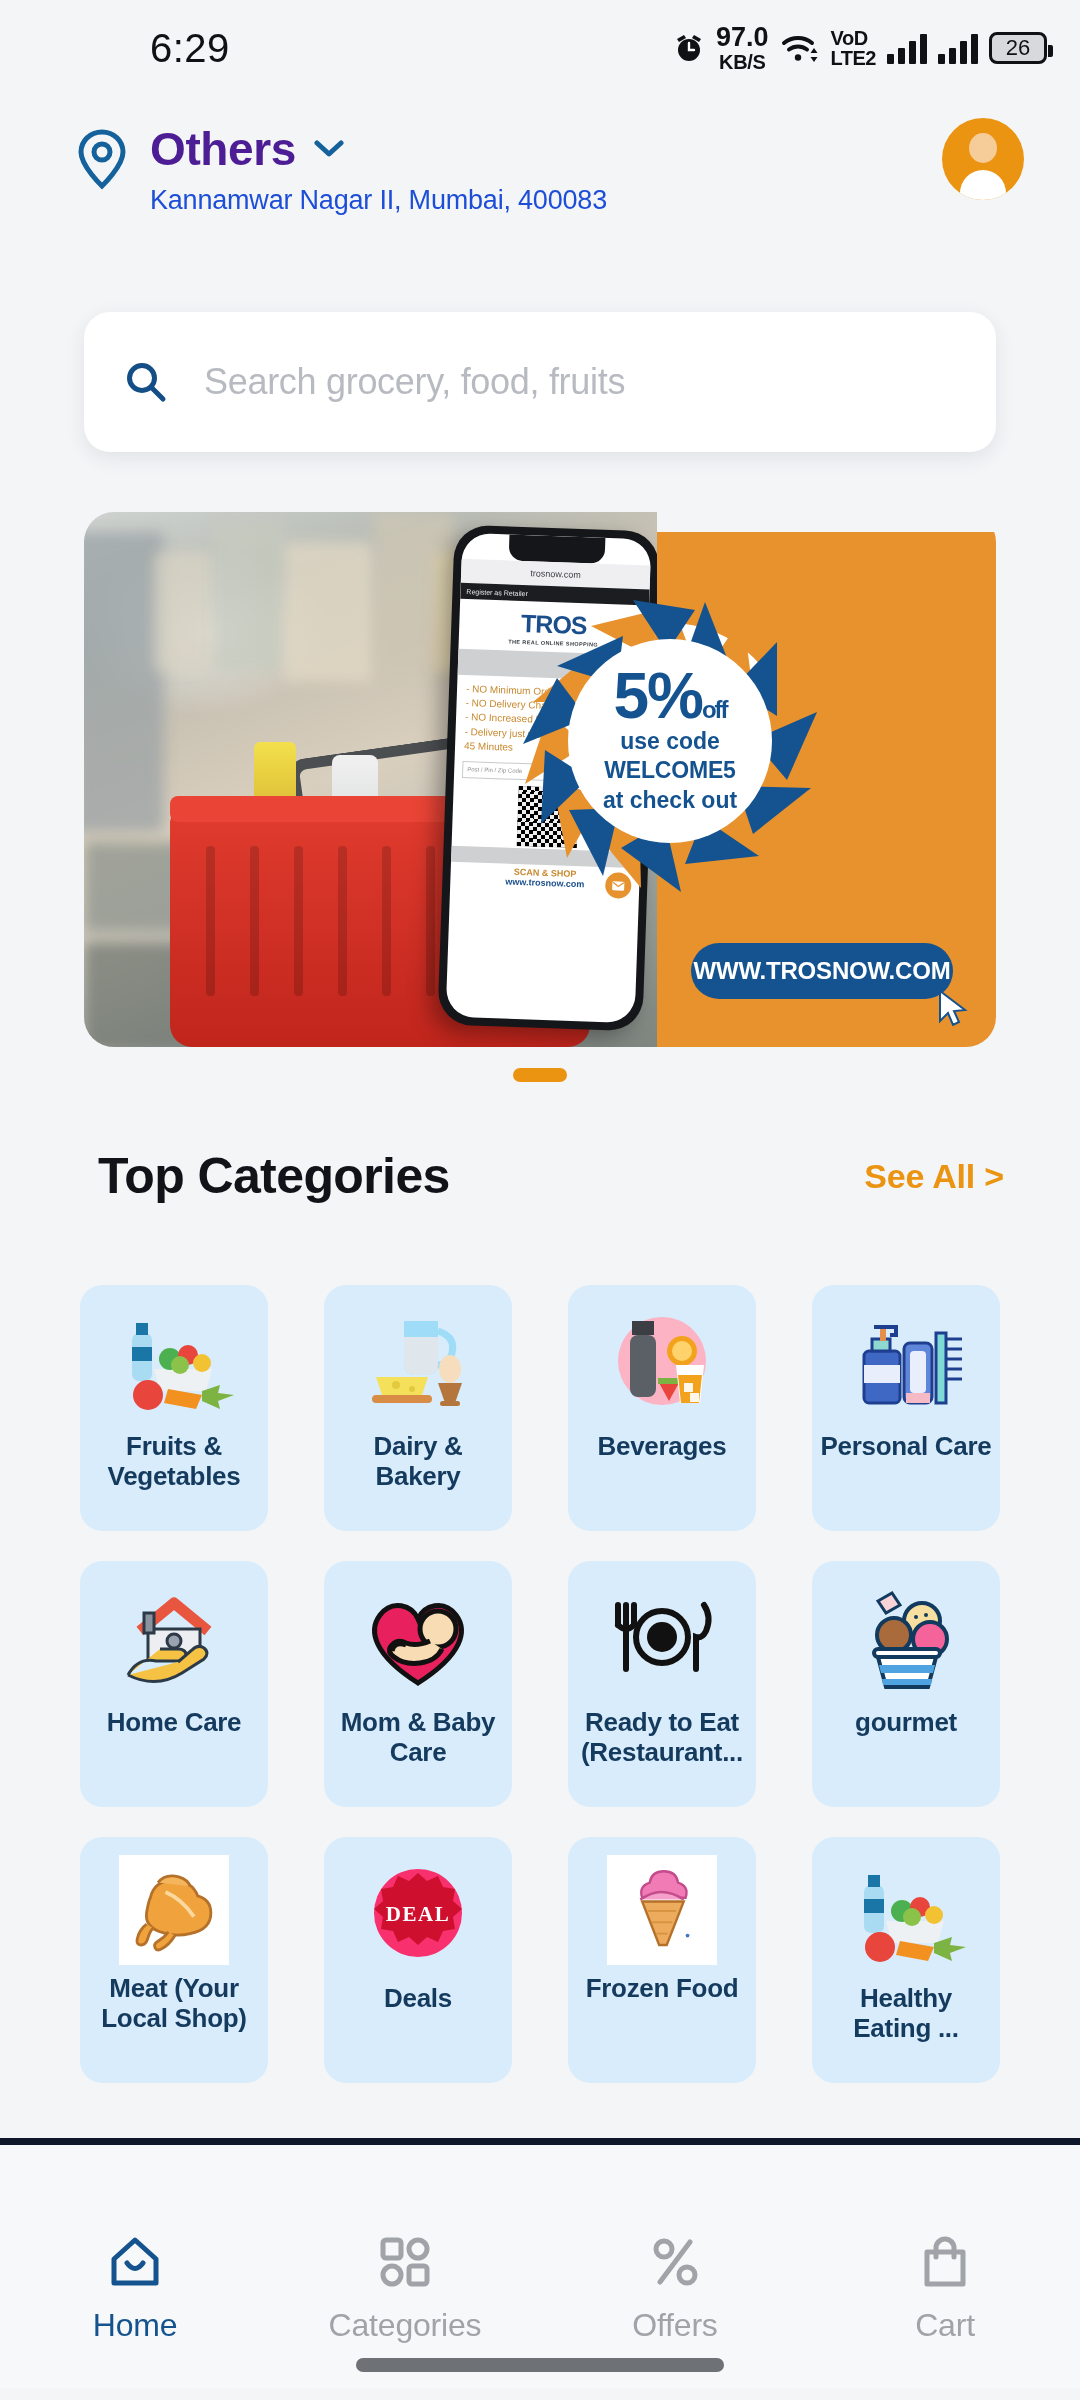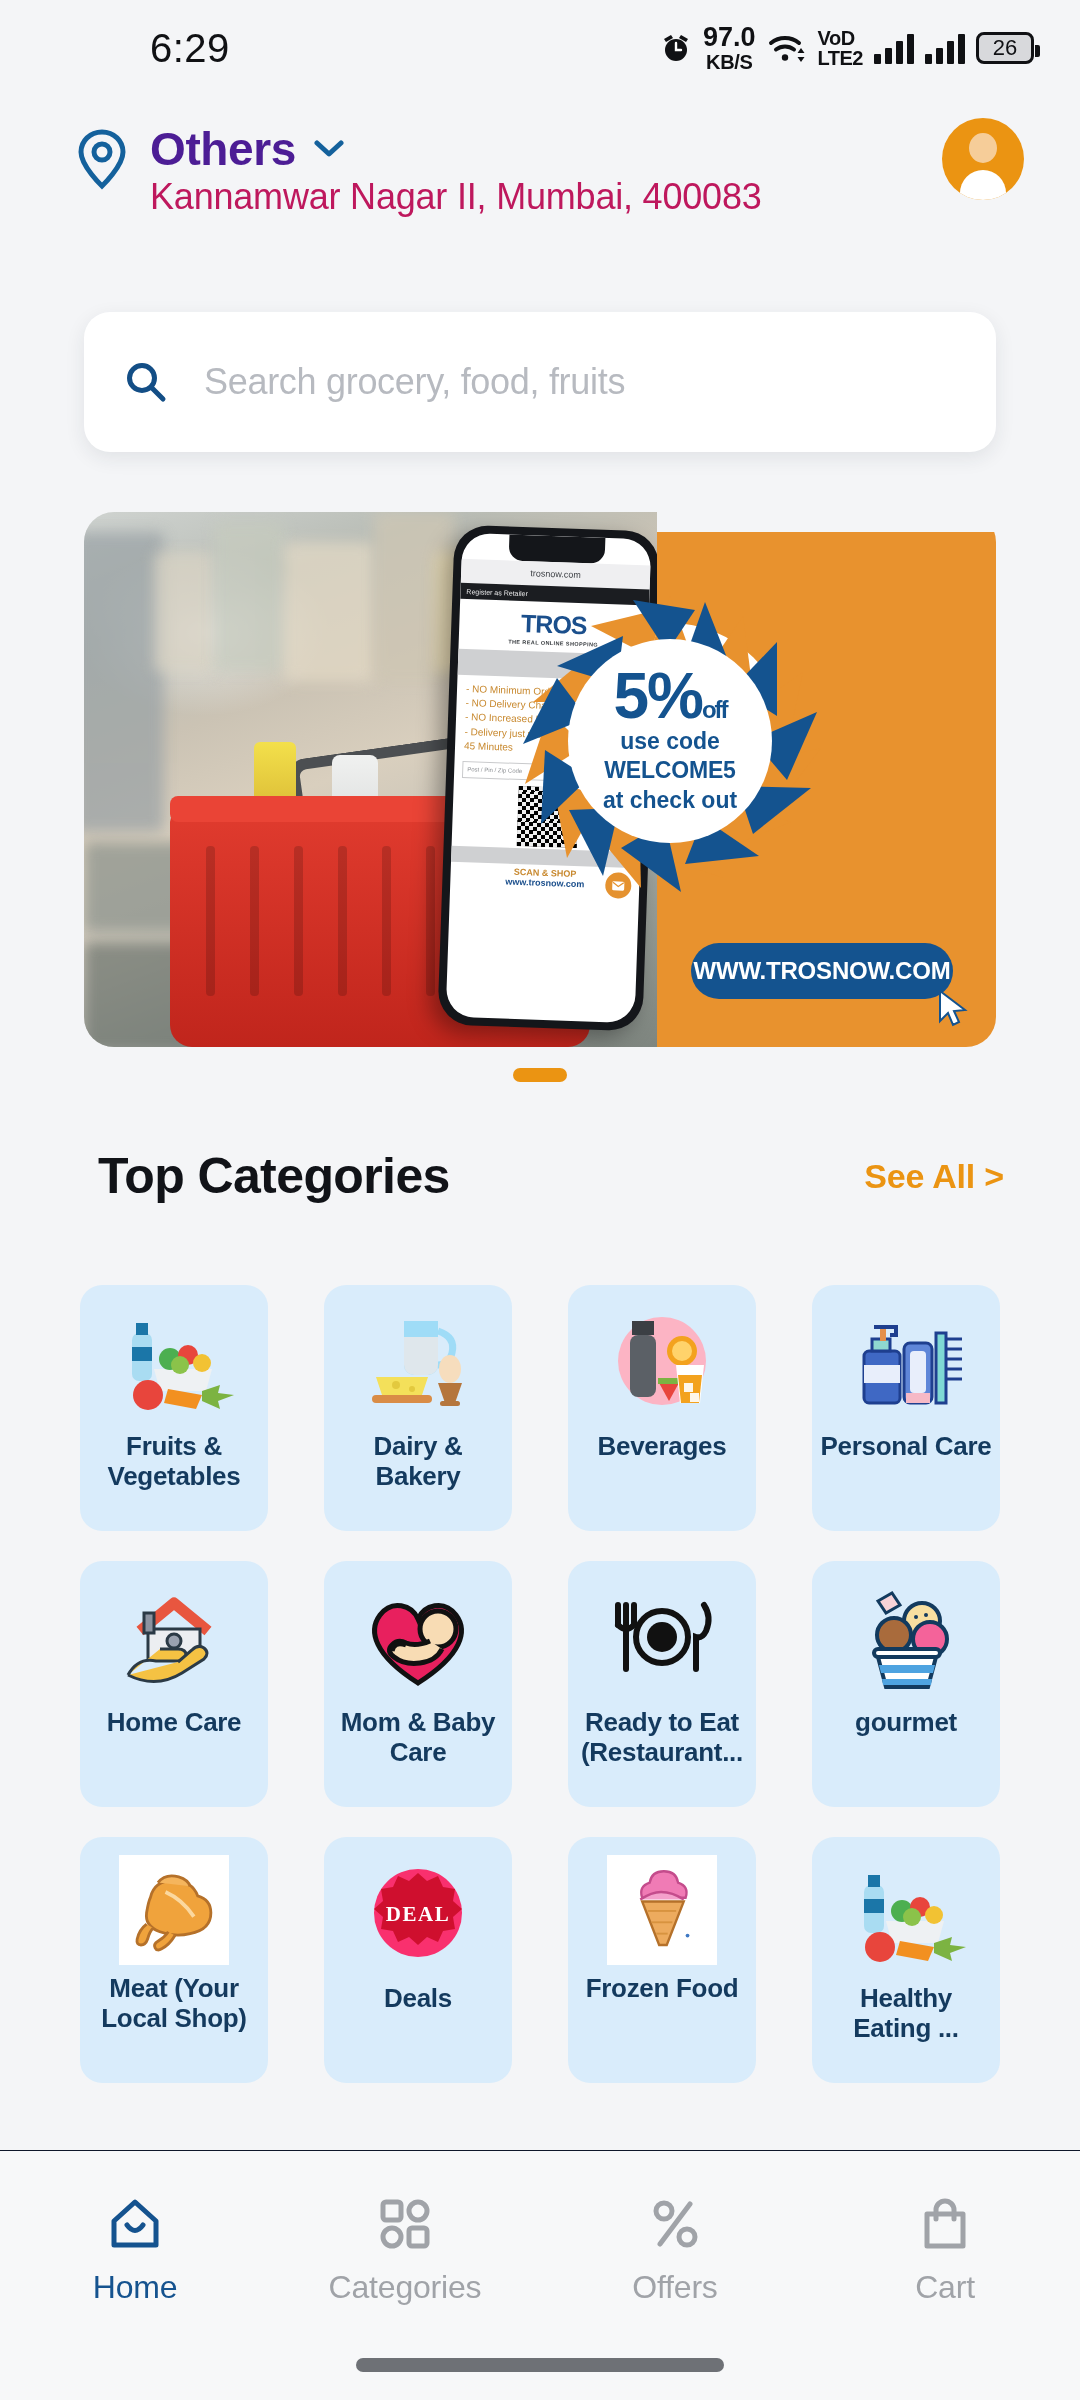--- a/index.html
+++ b/index.html
@@ -8,21 +8,21 @@
     background: #f4f5f7;
     font-family: "Liberation Sans", sans-serif;
     overflow: hidden;
   }
   .phone { position: relative; width: 1080px; height: 2400px; background: #f4f5f7; }
 
   
   .statusbar {
     position: absolute; top: 0; left: 0; width: 1080px; height: 96px;
     display: flex; align-items: center; justify-content: space-between;
-    padding: 0 46px 0 150px;
+    padding: 0 33px 0 150px;
   }
   .clock-text { font-size: 40px; font-weight: 400; color: #101114; letter-spacing: .5px; }
   .status-right { display: flex; align-items: center; gap: 11px; }
   .alarm-ico { width: 32px; height: 32px; }
   .netspeed { display: flex; flex-direction: column; align-items: center; line-height: 1.02; }
   .netspeed .n1 { font-size: 27px; font-weight: 700; color: #101114; }
   .netspeed .n2 { font-size: 20px; font-weight: 700; color: #101114; letter-spacing: -.3px; }
   .volte { display: flex; flex-direction: column; line-height: 1.02; }
   .volte .v1, .volte .v2 { font-size: 20px; font-weight: 700; color: #101114; letter-spacing: -.5px; }
   .bars { display: flex; align-items: flex-end; gap: 4px; height: 32px; }
@@ -39,21 +39,21 @@
   
   .header-wrap {
     position: absolute; top: 96px; left: 0; width: 1080px; height: 230px;
     background: #f4f5f7;
   }
   .loc-row { position: absolute; left: 76px; top: 26px; display: flex; align-items: flex-start; gap: 22px; }
   .pin-ico { width: 52px; height: 62px; flex: none; margin-top: 6px; }
   .loc-text .title-line { display: flex; align-items: center; gap: 18px; }
   .loc-title { font-size: 46px; font-weight: 700; color: #4c1d95; letter-spacing: -.4px; }
   .chev { width: 30px; height: 18px; }
-  .loc-sub { font-size: 36px; color: #be185d; letter-spacing: -.2px; }
+  .loc-sub { font-size: 27px; color: #1d4ed8; margin-top: 9px; letter-spacing: -.2px; }
   .avatar {
     position: absolute; right: 56px; top: 22px; width: 82px; height: 82px; border-radius: 50%;
     background: #eb9412; overflow: hidden;
   }
   .avatar .head { position: absolute; left: 50%; top: 15px; transform: translateX(-50%);
     width: 28px; height: 30px; border-radius: 50%; background: #f6cd99; }
   .avatar .body { position: absolute; left: 50%; bottom: -8px; transform: translateX(-50%);
     width: 46px; height: 38px; border-radius: 23px 23px 0 0; background: #ffffff; }
 
   
@@ -169,23 +169,23 @@
   .cat-ico { width: 120px; height: 120px; display: flex; align-items: center; justify-content: center; }
   .cat-label {
     margin-top: 8px; width: 172px; text-align: center;
     font-size: 26px; font-weight: 700; color: #143a5e; line-height: 1.16; letter-spacing: -.3px;
   }
   .cat-ico-white { background: #fff; width: 110px; height: 110px; display: flex;
     align-items: center; justify-content: center; }
 
   
   .bottom-nav {
-    position: absolute; left: 0; bottom: 0; width: 1080px; height: 250px;
-    background: #f7f8f9; border-top: 1px solid #0f172a;
-    display: flex; align-items: flex-start; padding-top: 44px;
+    position: absolute; left: 0; bottom: 12px; width: 1080px; height: 250px;
+    background: #f7f8f9; border-top: 7px solid #0f172a;
+    display: flex; align-items: center; padding-top: 44px;
   }
   .nav-item { flex: 1; display: flex; flex-direction: column; align-items: center; gap: 16px; }
   .nav-ico { width: 58px; height: 58px; }
   .nav-label { font-size: 32px; letter-spacing: -.2px; color: #a0a3a8; }
   .nav-item.active .nav-label { color: #15538f; }
   .home-indicator { position: absolute; left: 50%; transform: translateX(-50%); bottom: 28px;
     width: 368px; height: 14px; border-radius: 7px; background: #6e7176; }
 </style>
 </head>
 <body>

